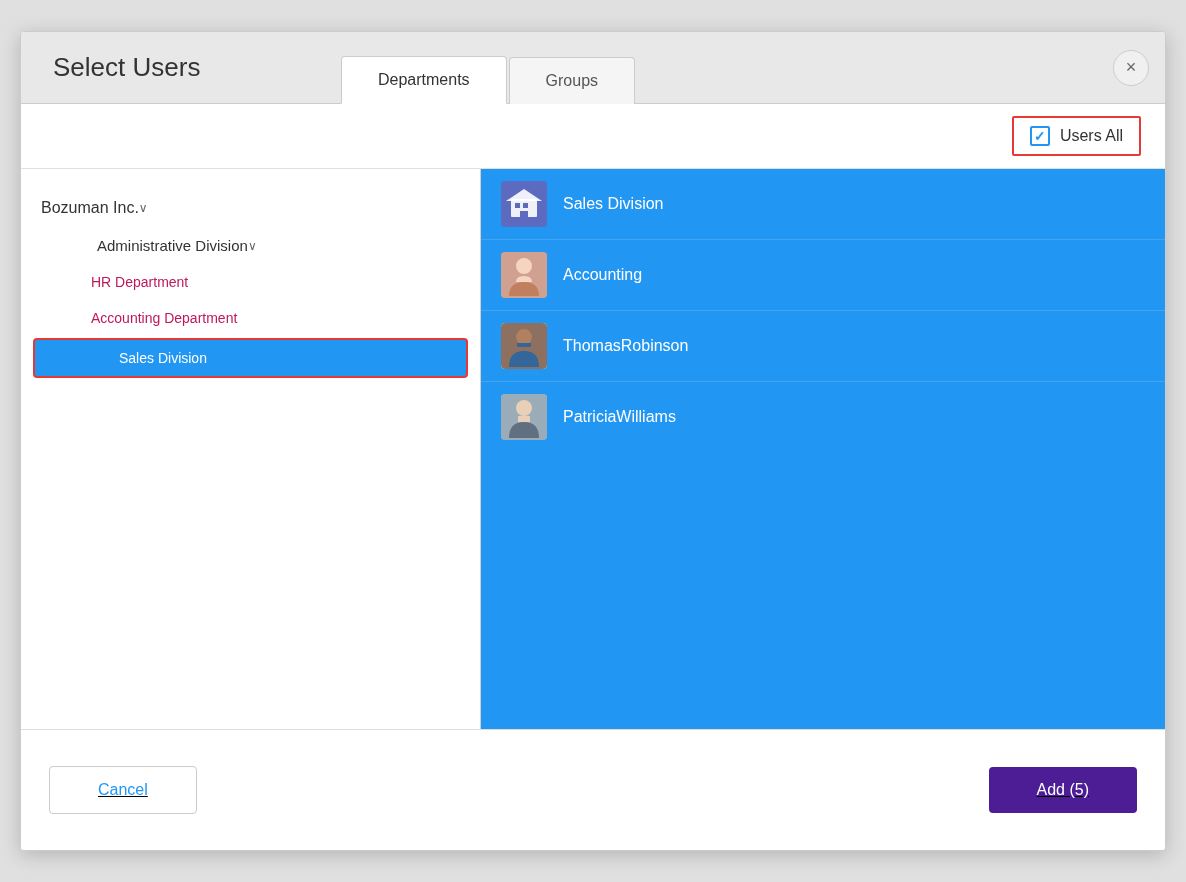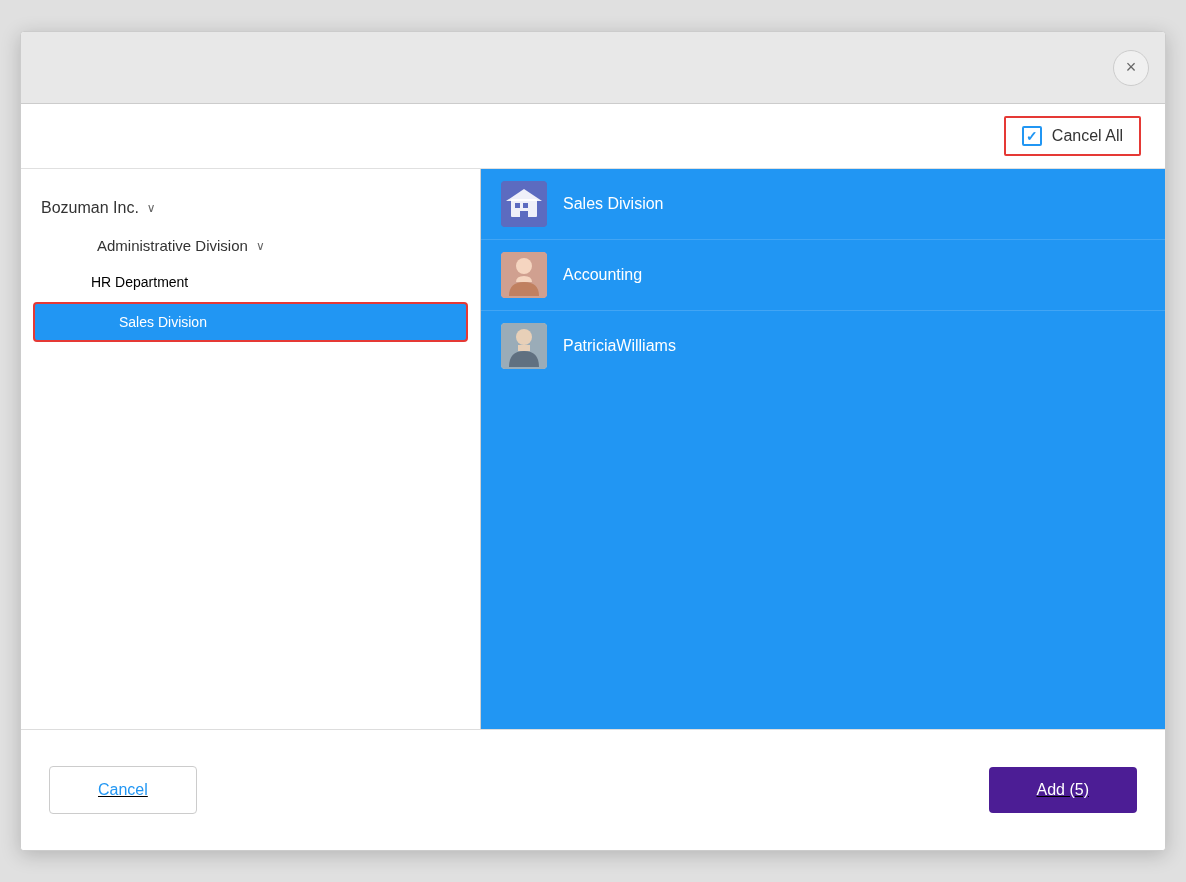--- a/index.html
+++ b/index.html
@@ -134,29 +134,29 @@
       overflow-y: auto;
       flex-shrink: 0;
     }
     .tree-item {
       padding: 10px 20px;
       font-size: 15px;
       cursor: pointer;
       color: #333;
       display: flex;
       align-items: center;
-      gap: 8px;
+      gap: 0;
     }
     .tree-item .chevron {
       font-size: 12px;
       color: #666;
     }
     .tree-item.level-0 { padding-left: 20px; font-size: 16px; }
     .tree-item.level-1 { padding-left: 44px; font-size: 15px; margin-left: 32px; }
-    .tree-item.level-2 { padding-left: 70px; font-size: 14px; color: #000000; text-align: right; }
+    .tree-item.level-2 { padding-left: 70px; font-size: 14px; color: #be185d; text-align: right; }
     .tree-item.level-3 { padding-left: 96px; font-size: 14px; color: #444; }
     .tree-item.selected-item {
       background: #2196f3;
       color: #fff;
       border: 2px solid #e53935;
       border-radius: 4px;
       margin: 2px 12px;
       padding-left: 84px;
     }
     
@@ -232,33 +232,42 @@
       height: 46px;
       border-radius: 4px;
     }
   </style>
 </head>
 <body>
 
 <div class="dialog">
 
   <div class="dialog-header">
+    <div class="dialog-title-area">
+      <span class="dialog-title">Select Users</span>
+    </div>
     <div class="tabs-area">
+      <div class="tab active">
+        <span>Departments</span>
+      </div>
+      <div class="tab">
+        <span>Groups</span>
+      </div>
     </div>
     <div class="close-btn-area">
       <button class="close-btn">×</button>
     </div>
   </div>
 
   <div class="select-all-bar">
     <div class="select-all-wrapper">
       <div class="select-all-checkbox">
         <span class="select-all-checkbox-inner">✓</span>
       </div>
-      <span class="select-all-label">Cancel All</span>
+      <span class="select-all-label">Users All</span>
     </div>
   </div>
 
   <div class="main-content">
 
     <div class="tree-panel">
 
       <div class="tree-item level-0">
         <span>Bozuman Inc.</span>
         <span class="chevron">∨</span>
@@ -266,20 +275,23 @@
 
       <div class="tree-item level-1">
         <span>Administrative Division</span>
         <span class="chevron">∨</span>
       </div>
 
       <div class="tree-item level-2">
         <span>HR Department</span>
       </div>
 
+      <div class="tree-item level-2">
+        <span>Accounting Department</span>
+      </div>
 
       <div class="tree-item level-3 selected-item">
         <span>Sales Division</span>
       </div>
 
     </div>
 
     <div class="list-panel">
 
       <div class="list-item">
@@ -303,20 +315,32 @@
             <rect width="46" height="46" fill="#d0a090" rx="4"></rect>
 
             <circle cx="23" cy="14" r="8" fill="#f5d5c0"></circle>
             <path d="M8 44 Q8 30 23 30 Q38 30 38 44" fill="#c08060"></path>
             <path d="M15 30 Q15 24 23 24 Q31 24 31 30" fill="#f5d5c0"></path>
           </svg>
         </div>
         <span class="item-name">Accounting</span>
       </div>
 
+      <div class="list-item">
+        <div class="avatar avatar-thomas">
+          <svg class="person-svg" viewBox="0 0 46 46" xmlns="http://www.w3.org/2000/svg">
+            <rect width="46" height="46" fill="#8d7060" rx="4"></rect>
+
+            <circle cx="23" cy="14" r="8" fill="#b08060"></circle>
+            <rect x="16" y="20" width="14" height="4" fill="#336699"></rect>
+            <path d="M8 44 Q8 28 23 28 Q38 28 38 44" fill="#336699"></path>
+          </svg>
+        </div>
+        <span class="item-name">ThomasRobinson</span>
+      </div>
 
       <div class="list-item">
         <div class="avatar avatar-patricia">
           <svg class="person-svg" viewBox="0 0 46 46" xmlns="http://www.w3.org/2000/svg">
             <rect width="46" height="46" fill="#9aacb8" rx="4"></rect>
 
             <circle cx="23" cy="14" r="8" fill="#e8d0b8"></circle>
             <path d="M8 44 Q8 28 23 28 Q38 28 38 44" fill="#607080"></path>
             <rect x="17" y="22" width="12" height="6" fill="#e8d0b8"></rect>
           </svg>

